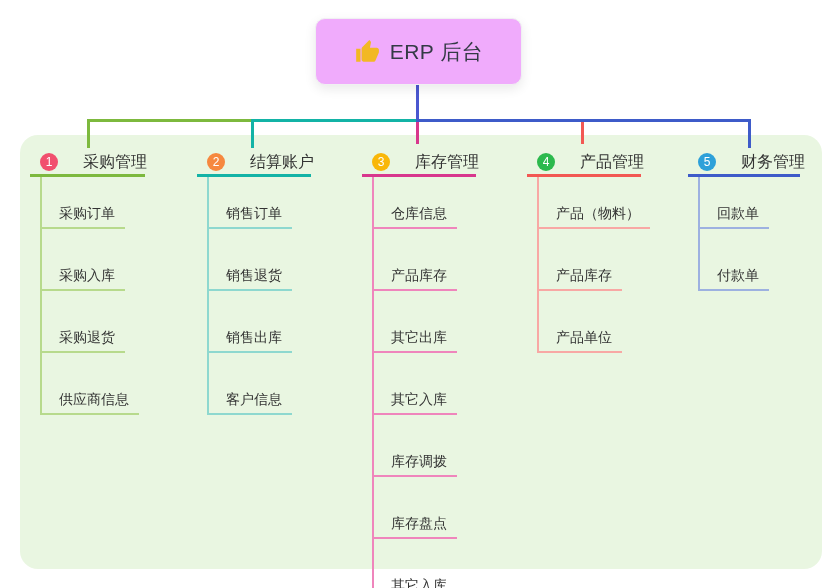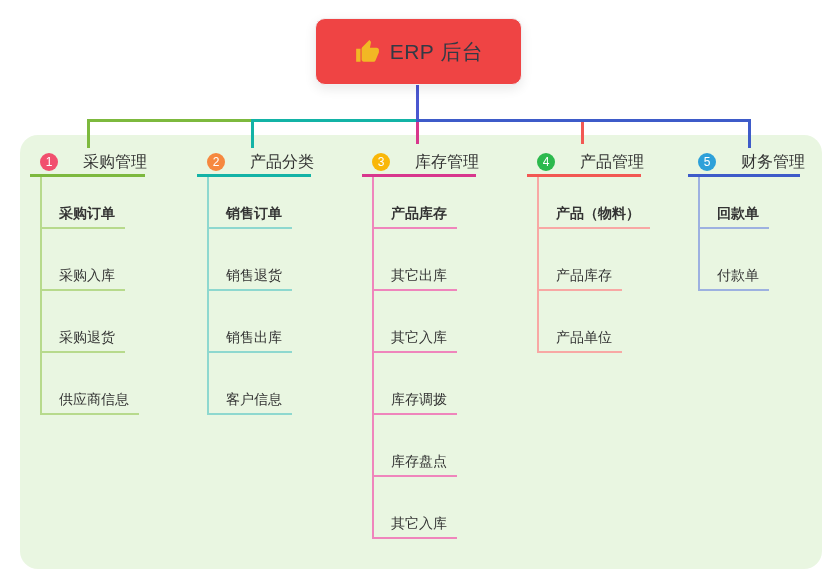--- a/index.html
+++ b/index.html
@@ -5,21 +5,21 @@
   html,body { margin:0; padding:0; background:#ffffff; }
   .canvas {
     position:relative; width:839px; height:588px; overflow:hidden;
     font-family:"Liberation Sans","DejaVu Sans",sans-serif;
     background:#ffffff;
   }
 
   
   .title-box {
     position:absolute; left:315px; top:18px; width:207px; height:67px;
-    background:#ef4444; border:1px solid #f0f0f2; border-radius:10px;
+    background:#f0abfc; border:1px solid #f0f0f2; border-radius:10px;
     box-shadow:0 4px 12px rgba(0,0,0,0.09);
     display:flex; align-items:center; justify-content:center; gap:10px;
     box-sizing:border-box; z-index:5;
   }
   .title-box .root-title { font-size:21px; color:#333a45; font-weight:500; letter-spacing:0.5px; }
   .thumb-icon { width:26px; height:26px; display:block; }
 
   
   .panel {
     position:absolute; left:20px; top:135px; width:802px; height:434px;
@@ -56,21 +56,21 @@
     background:var(--badge); color:#ffffff;
     font-size:12px; line-height:18px; text-align:center; flex:0 0 18px;
   }
   .branch-label { font-size:16px; color:#333333; font-weight:500; white-space:nowrap;margin-left:18px; }
 
   .children {
     list-style:none; margin:0 0 0 10px; padding:0;
     border-left:2px solid var(--child-line);
   }
   .children li { height:62px; display:flex; align-items:flex-end; }
-  .children li:first-child { height:52px;font-weight:bold; }
+  .children li:first-child { height:52px; }
   .child-label {
     display:inline-block; white-space:nowrap;
     font-size:14px; color:#333333;
     padding:0 10px 4px 17px;
     border-bottom:2px solid var(--child-line);
   }
 </style>
 </head>
 <body>
 
@@ -112,21 +112,21 @@
         </li>
       <li>
           <span class="child-label">供应商信息</span>
         </li>
     </ul>
   </div>
 
   <div class="branch b2" style="--badge: #f6883f; --line: #13b3a6; --child-line: #8ed8cf;">
     <div class="branch-head">
       <span class="badge">2</span>
-      <span class="branch-label">产品分类</span>
+      <span class="branch-label">结算账户</span>
     </div>
     <ul class="children">
       <li>
           <span class="child-label">销售订单</span>
         </li>
       <li>
           <span class="child-label">销售退货</span>
         </li>
       <li>
           <span class="child-label">销售出库</span>
@@ -137,20 +137,23 @@
     </ul>
   </div>
 
   <div class="branch b3" style="--badge: #f9b708; --line: #d8378d; --child-line: #ef85bc;">
     <div class="branch-head">
       <span class="badge">3</span>
       <span class="branch-label">库存管理</span>
     </div>
     <ul class="children">
       <li>
+          <span class="child-label">仓库信息</span>
+        </li>
+      <li>
           <span class="child-label">产品库存</span>
         </li>
       <li>
           <span class="child-label">其它出库</span>
         </li>
       <li>
           <span class="child-label">其它入库</span>
         </li>
       <li>
           <span class="child-label">库存调拨</span>

